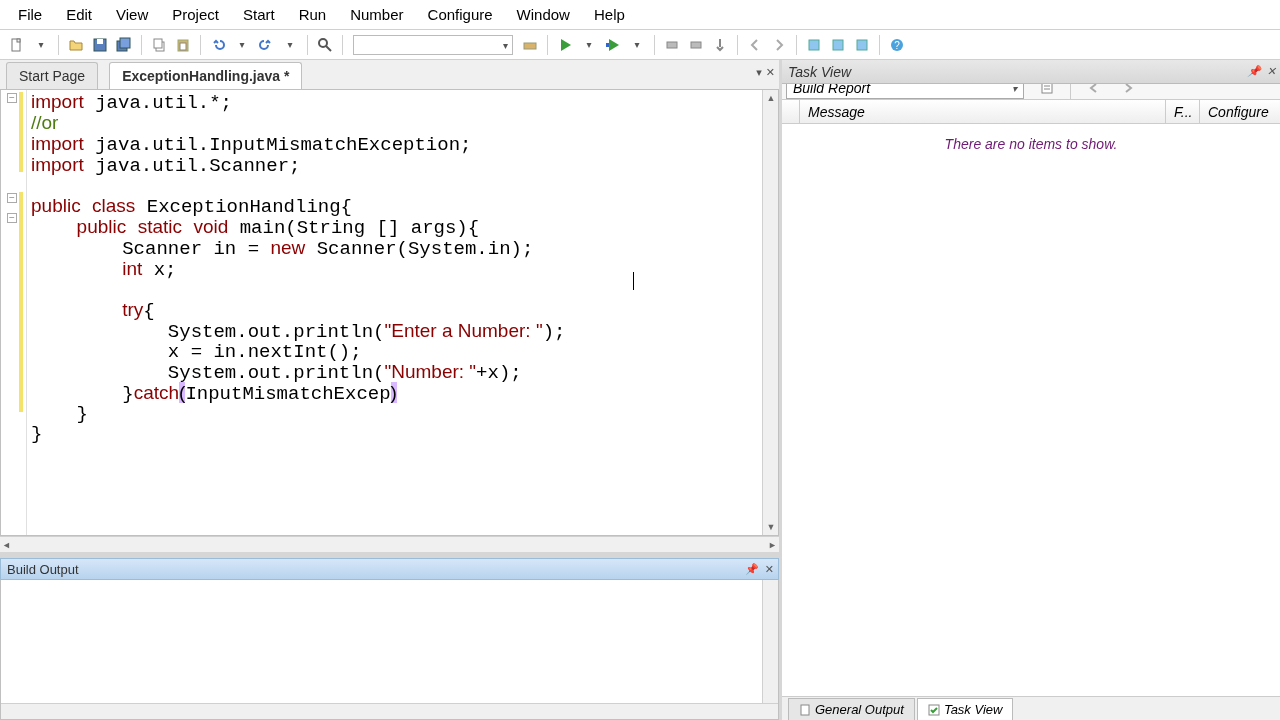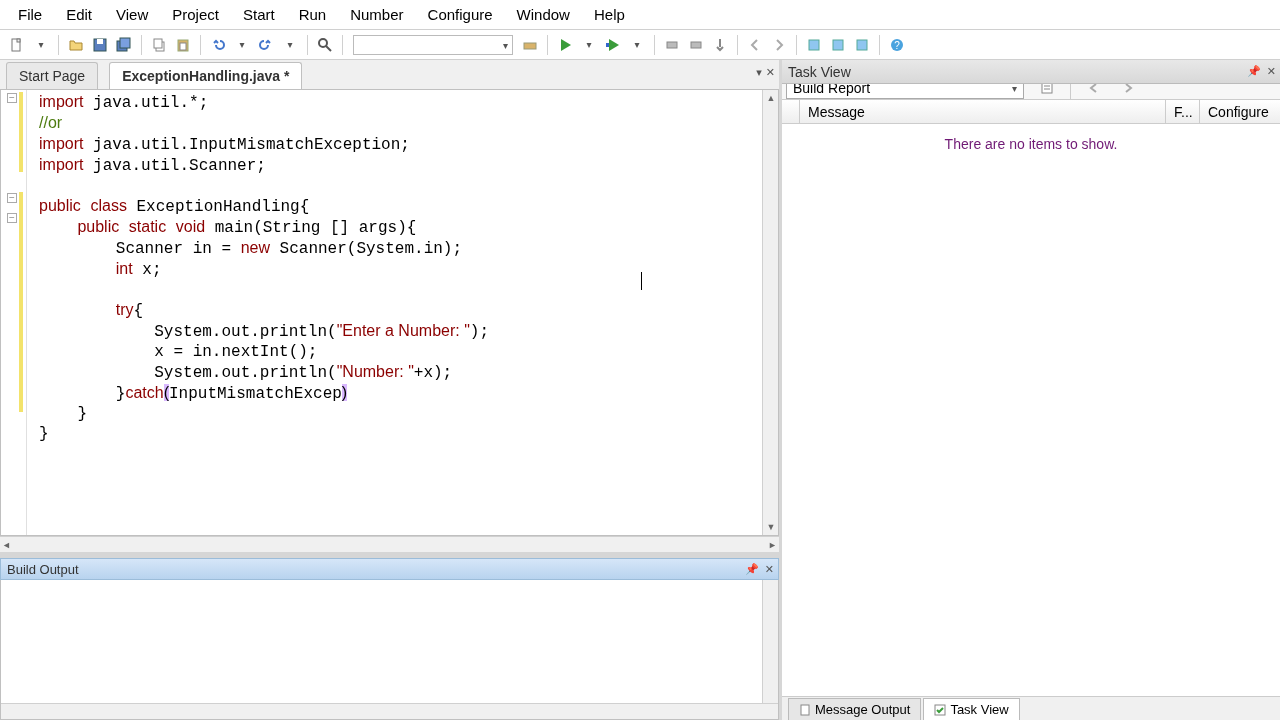--- a/index.html
+++ b/index.html
@@ -14,35 +14,35 @@
 .toolbar { display: flex; align-items: center; height: 30px; background: #fff; border-bottom: 1px solid #d0d0d0; padding: 0 6px; gap: 2px; }
 .tbtn { width: 22px; height: 22px; display: flex; align-items: center; justify-content: center; border: 1px solid transparent; font-size: 13px; color: #555; }
 .tbtn svg { width: 16px; height: 16px; }
 .tsep { width: 1px; height: 20px; background: #d0d0d0; margin: 0 4px; }
 .dropdown { width: 160px; height: 20px; border: 1px solid #bbb; background: #fff; font-size: 12px; display: flex; align-items: center; justify-content: flex-end; padding-right: 4px; margin: 0 4px; }
 .drop-arrow::after { content: "▾"; font-size: 10px; color: #555; }
 
 
 .main { flex: 1; display: flex; min-height: 0; }
 .left { display: flex; flex-direction: column; flex: 1; min-width: 0; border-right: 3px solid #d6d6d6; }
-.right { width: 498px; display: flex; flex-direction: column; }
+.right { width: 498px; display: flex; flex-direction: column; font-style: italic; }
 
 
 .etabs { display: flex; align-items: flex-end; height: 30px; background: #f0f0f0; border-bottom: 1px solid #c0c0c0; padding-left: 6px; position: relative; gap: 12px; }
 .etab { padding: 5px 12px 5px 12px; font-size: 14px; background: #e9e9e9; border: 1px solid #c0c0c0; border-bottom: none; border-top-left-radius: 3px; border-top-right-radius: 3px; margin-right: -1px; color: #333; display: flex; align-items: center; gap: 4px; }
 .etab.active { background: #fff; font-weight: 600; position: relative; z-index: 2; }
 .etab-ctrls { position: absolute; right: 4px; top: 6px; display: flex; gap: 4px; }
 .etab-ctrls span { font-size: 11px; color: #555; cursor: default; }
 
 
 .editor-wrap { flex: 1; display: flex; background: #fff; border: 1px solid #c0c0c0; border-top: none; min-height: 0; position: relative; }
 .gutter { width: 26px; background: #fff; border-right: 1px solid #e0e0e0; position: relative; }
 .gutter .fold { position: absolute; left: 6px; font-size: 10px; color: #888; border: 1px solid #aaa; width: 10px; height: 10px; line-height: 8px; text-align: center; background: #fff; }
 .ymark { position: absolute; left: 18px; width: 4px; background: #f3e36b; }
-.code { flex: 1; padding: 2px 0 2px 4px; font-family: "Courier New", monospace; font-size: 16px; line-height: 20px; white-space: pre; color: #000; overflow: hidden; position: relative; margin-left: 8px; }
+.code { flex: 1; padding: 2px 0 2px 4px; font-family: "Courier New", monospace; font-size: 19px; line-height: 20px; white-space: pre; color: #000; overflow: hidden; position: relative; }
 .kw { color: #8b0000; }
 .cm { color: #4d7c0f; }
 .str { color: #8b0000; }
 .hl-paren { background: #d9b8ff; }
 .caret-mark { position: absolute; width: 1px; height: 18px; background: #000; }
 .vscroll { width: 16px; background: #f0f0f0; border-left: 1px solid #d0d0d0; position: relative; }
 .vscroll .arrow { position: absolute; left: 0; width: 16px; height: 16px; font-size: 9px; text-align: center; line-height: 16px; color: #666; }
 .hscroll { height: 16px; background: #f0f0f0; border-top: 1px solid #d0d0d0; display: flex; align-items: center; justify-content: space-between; font-size: 9px; color: #666; padding: 0 2px; }
 
 
@@ -329,21 +329,21 @@
         <div class="tv-col" style="flex:0 0 80px;border-right:none">Configure</div>
       </div>
       <div class="tv-body">
         <span>There are no items to show.</span>
       </div>
       <div class="tv-tabs">
         <div class="tv-tab inactive">
           <svg class="tic" viewBox="0 0 12 12">
               <rect x="2" y="1" width="8" height="10" fill="#fff" stroke="#888"></rect>
             </svg>
-          <span>Message Output</span>
+          <span>General Output</span>
         </div>
         <div class="tv-tab">
           <svg class="tic" viewBox="0 0 12 12">
               <rect x="1" y="1" width="10" height="10" fill="#fff" stroke="#888"></rect>
               <path d="M3 6l2 2 4-4" fill="none" stroke="#3a9c3a" stroke-width="2"></path>
             </svg>
           <span>Task View</span>
         </div>
       </div>
     </div>

